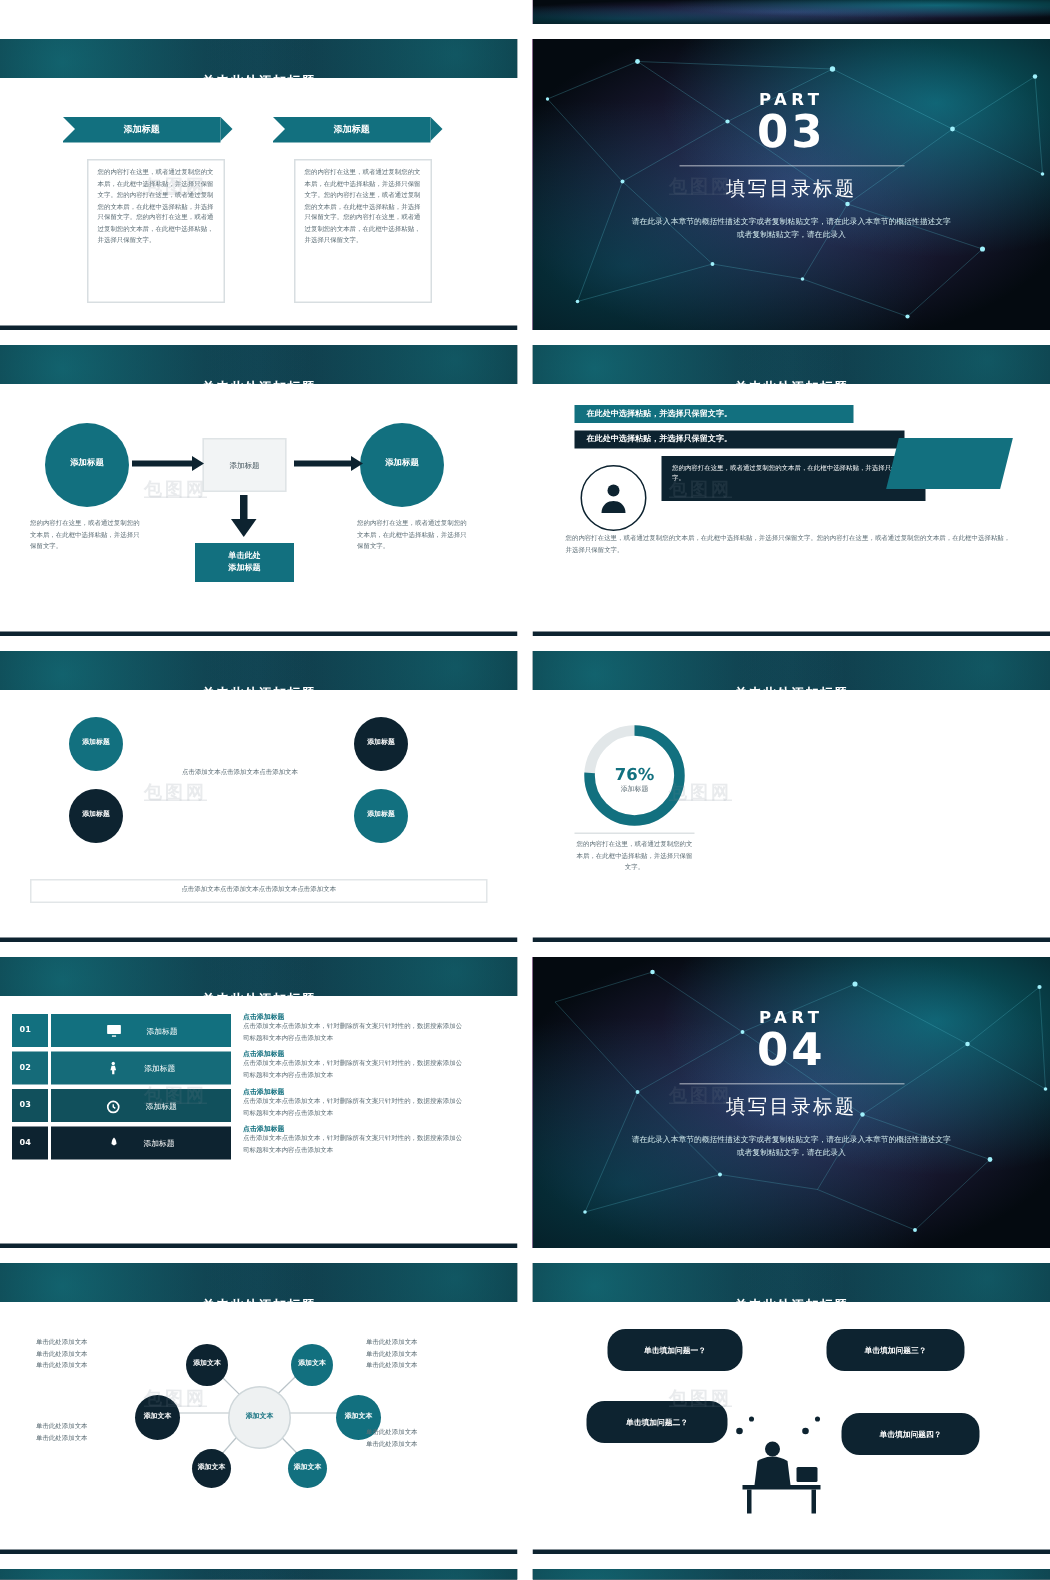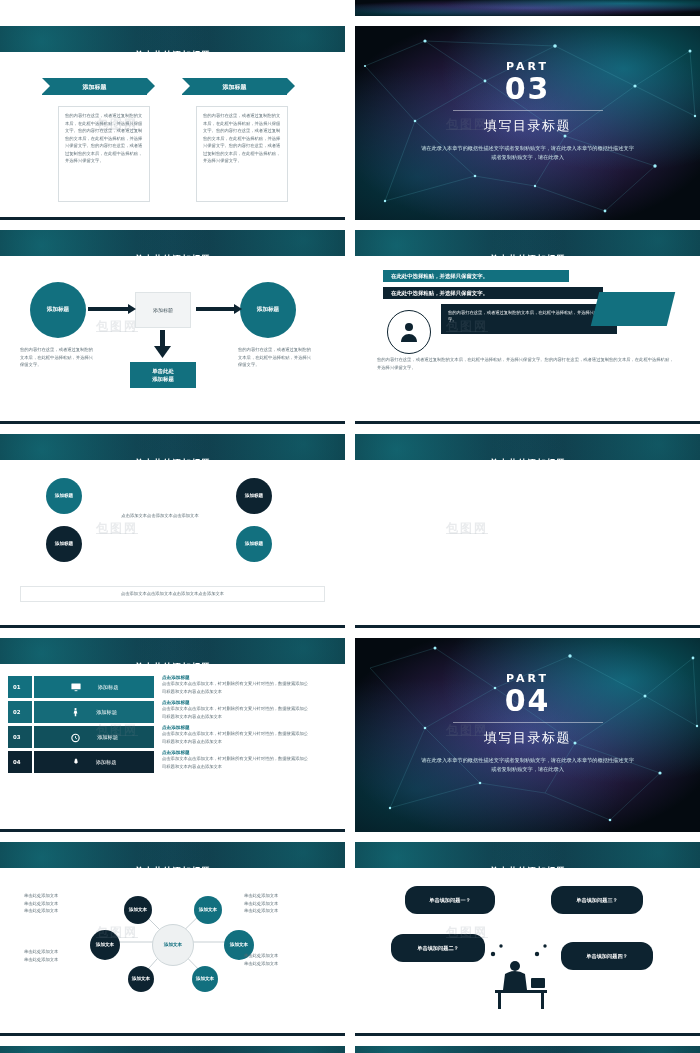--- a/index.html
+++ b/index.html
@@ -65,21 +65,21 @@
   }
   .footline {
     position: absolute;
     bottom: 0; left: 0; right: 0;
     height: 3px;
     background: #0d2330;
   }
 
   
   .dark {
-    background: #a21caf;
+    background: #701a75;
     position: relative;
     overflow: hidden;
   }
   .dark .net {
     position: absolute;
     inset: 0;
     background:
       radial-gradient(ellipse at 78% 22%, rgba(14,168,182,0.55) 0%, rgba(6,18,28,0) 48%),
       radial-gradient(ellipse at 18% 78%, rgba(10,120,140,0.40) 0%, rgba(6,18,28,0) 52%),
       radial-gradient(ellipse at 50% 50%, rgba(9,60,80,0.55) 0%, rgba(4,10,16,1) 80%);
@@ -452,20 +452,31 @@
     </div>
     <div class="footline"></div>
   </div>
 
   <div class="slide">
     <div class="hdrbar">
         <div class="grad"></div>
       </div>
     <div class="hdr-title">单击此处添加标题</div>
 
+    <div class="donut-wrap" style="left:20px;top:46px;width:96px;">
+      <svg width="74" height="74" viewBox="0 0 42 42">
+        <circle cx="21" cy="21" r="17" fill="none" stroke="#e2e7e9" stroke-width="4"></circle>
+        <circle cx="21" cy="21" r="17" fill="none" stroke="#12707f" stroke-width="4" stroke-dasharray="81 107" transform="rotate(-90 21 21)"></circle>
+      </svg>
+      <div style="margin-top:-48px;">
+        <div class="donut-pct">76%</div>
+        <div class="donut-sub">添加标题</div>
+      </div>
+      <div class="tx" style="margin-top:26px;width:80px;margin-left:8px;border-top:1px solid #dde2e4;padding-top:4px;">您的内容打在这里，或者通过复制您的文本后，在此框中选择粘贴，并选择只保留文字。</div>
+    </div>
 
 
     <div class="footline"></div>
   </div>
 
   <div class="slide">
     <div class="hdrbar">
         <div class="grad"></div>
       </div>
     <div class="hdr-title">单击此处添加标题</div>

